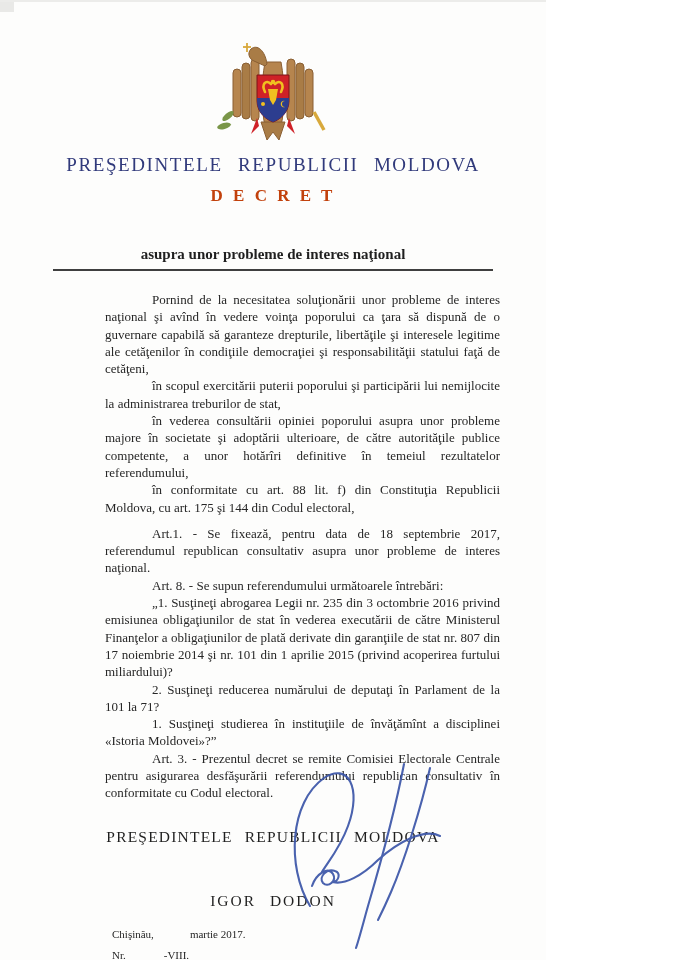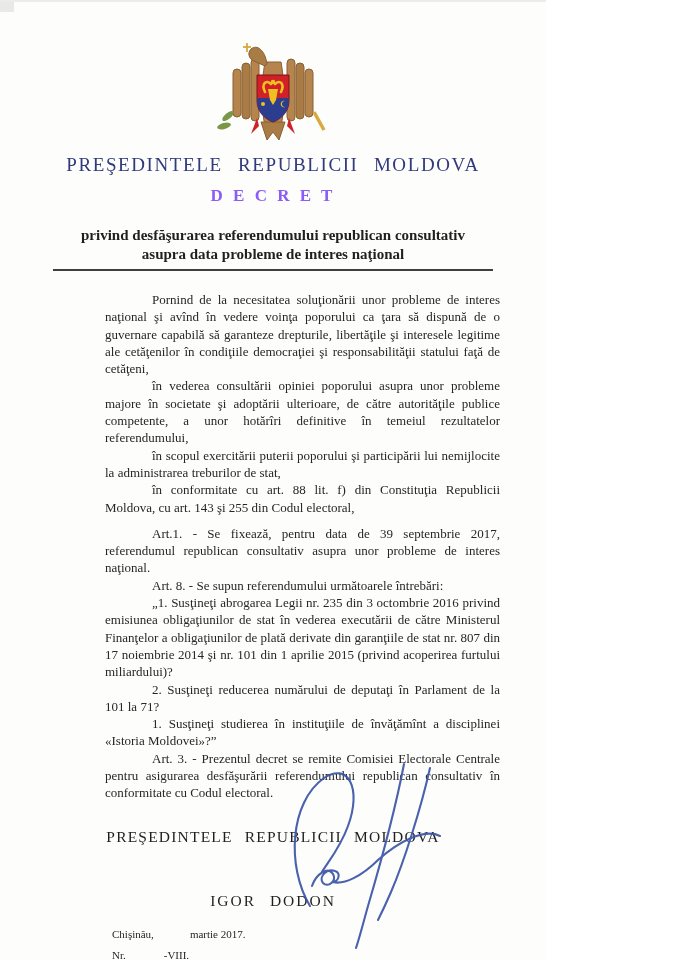--- a/index.html
+++ b/index.html
@@ -27,21 +27,21 @@
     font-weight: normal;
     letter-spacing: 1.6px;
     word-spacing: 9px;
     color: #313a7b;
   }
   .doc-type {
     margin: 10px 0 0 0;
     font-size: 17px;
     font-weight: bold;
     letter-spacing: 3px;
-    color: #8b5cf6;
+    color: #c2410c;
   }
   .subtitle {
     margin: 20px 0 0 0;
     font-size: 15px;
     font-weight: bold;
     line-height: 19px;
     color: #1f1f1f;
   }
   .rule {
     width: 440px;
@@ -132,32 +132,32 @@
         </g>
         <path d="M55,47 H65 L63,58 L60,63 L57,58 Z" fill="#f0c020"></path>
         <circle cx="60" cy="40" r="2.3" fill="#f0c020"></circle>
         <circle cx="50" cy="62" r="2" fill="#f0c020"></circle>
         <path d="M72,59 a3.2,3.2 0 1 0 0,6 a2.5,2.5 0 1 1 0,-6" fill="#f0c020"></path>
       </svg>
     </div>
     <h1 class="institution">PREŞEDINTELE REPUBLICII MOLDOVA</h1>
     <h2 class="doc-type">D E C R E T</h2>
     <p class="subtitle">
-      <span>privind desfăşurarea referendumului republican consultativ</span><br>
-      <span>asupra data probleme de interes naţional</span>
+      <br>
+      <span>asupra unor probleme de interes naţional</span>
     </p>
     <hr class="rule">
   </header>
 
   <main>
     <p class="para">Pornind de la necesitatea soluţionării unor probleme de interes naţional şi avînd în vedere voinţa poporului ca ţara să dispună de o guvernare capabilă să garanteze drepturile, libertăţile şi interesele legitime ale cetăţenilor în condiţiile democraţiei şi responsabilităţii statului faţă de cetăţeni,</p>
+    <p class="para">în scopul exercitării puterii poporului şi participării lui nemijlocite la administrarea treburilor de stat,</p>
     <p class="para">în vederea consultării opiniei poporului asupra unor probleme majore în societate şi adoptării ulterioare, de către autorităţile publice competente, a unor hotărîri definitive în temeiul rezultatelor referendumului,</p>
-    <p class="para">în scopul exercitării puterii poporului şi participării lui nemijlocite la administrarea treburilor de stat,</p>
-    <p class="para">în conformitate cu art. 88 lit. f) din Constituţia Republicii Moldova, cu art. 143 şi 255 din Codul electoral,</p>
-    <p class="para gap-top">Art.1. - Se fixează, pentru data de 39 septembrie 2017, referendumul republican consultativ asupra unor probleme de interes naţional.</p>
+    <p class="para">în conformitate cu art. 88 lit. f) din Constituţia Republicii Moldova, cu art. 175 şi 144 din Codul electoral,</p>
+    <p class="para gap-top">Art.1. - Se fixează, pentru data de 18 septembrie 2017, referendumul republican consultativ asupra unor probleme de interes naţional.</p>
     <p class="para">Art. 8. - Se supun referendumului următoarele întrebări:</p>
     <p class="para">„1. Susţineţi abrogarea Legii nr. 235 din 3 octombrie 2016 privind emisiunea obligaţiunilor de stat în vederea executării de către Ministerul Finanţelor a obligaţiunilor de plată derivate din garanţiile de stat nr. 807 din 17 noiembrie 2014 şi nr. 101 din 1 aprilie 2015 (privind acoperirea furtului miliardului)?</p>
     <p class="para">2. Susţineţi reducerea numărului de deputaţi în Parlament de la 101 la 71?</p>
     <p class="para">1. Susţineţi studierea în instituţiile de învăţămînt a disciplinei «Istoria Moldovei»?”</p>
     <p class="para">Art. 3. - Prezentul decret se remite Comisiei Electorale Centrale pentru asigurarea desfăşurării referendumului republican consultativ în conformitate cu Codul electoral.</p>
   </main>
 
   <div class="sign-title">PREŞEDINTELE REPUBLICII MOLDOVA</div>
   <div class="sign-name">IGOR DODON</div>
 

